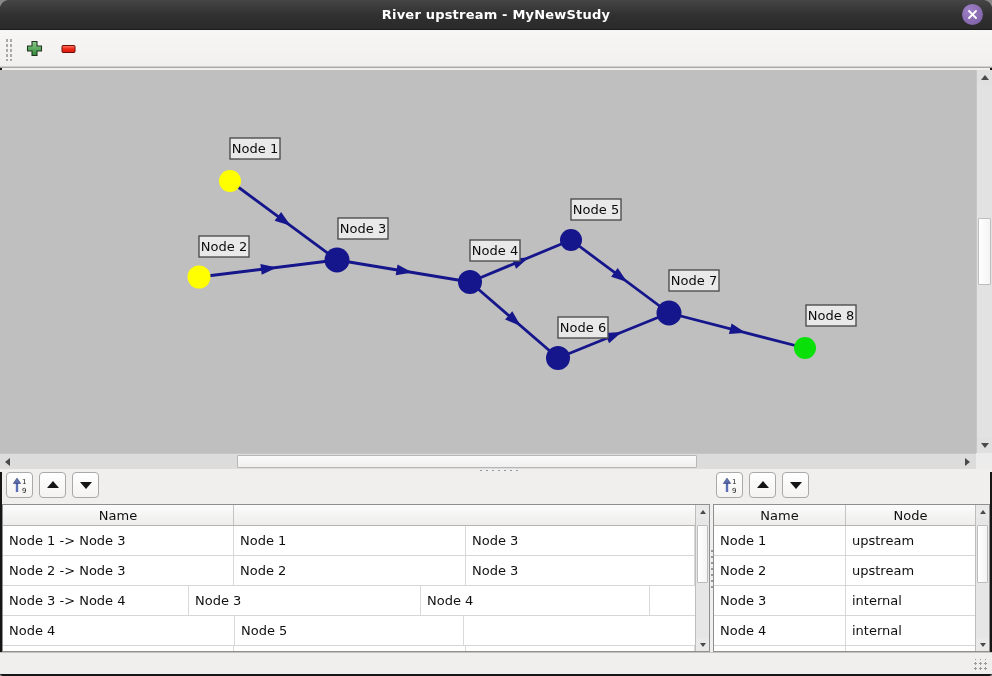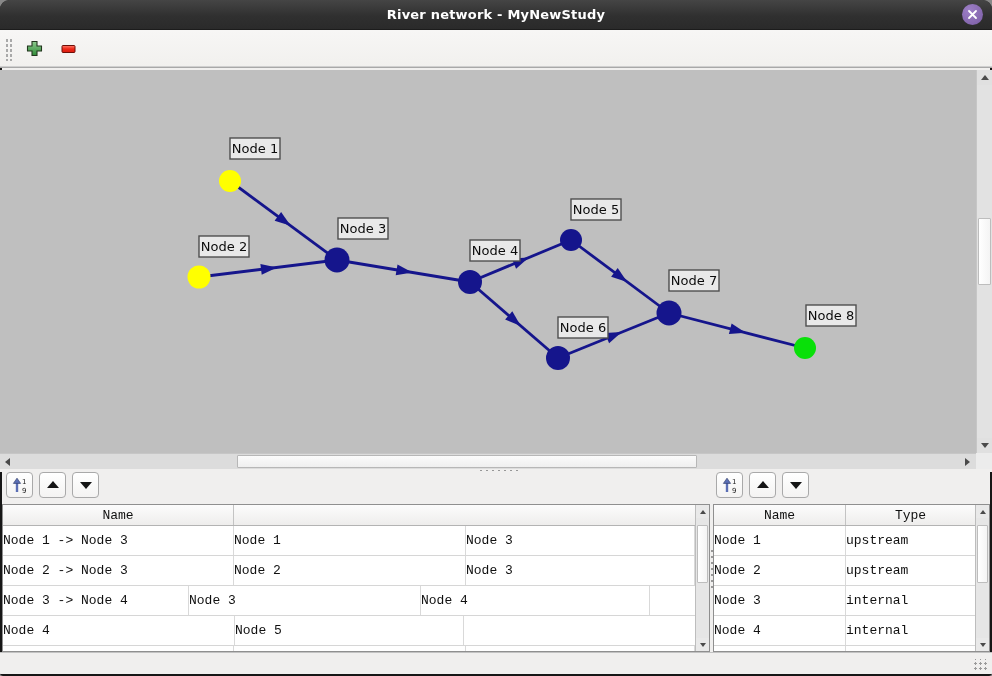--- a/index.html
+++ b/index.html
@@ -50,45 +50,45 @@
                  background-image:radial-gradient(#979797 .9px, transparent 1.1px); background-size:6px 3px; }
   .vsplit-dots { position:absolute; left:710px; top:548px; width:4px; height:44px;
                  background-image:radial-gradient(#979797 .9px, transparent 1.1px); background-size:4px 6px; }
   
   .mini-toolbar { position:absolute; top:472px; height:28px; display:flex; gap:6px; }
   .mini-btn { width:27px; height:26px; background:linear-gradient(#ffffff,#f4f3f2);
               border:1px solid #a9a9a9; border-radius:4px; display:flex;
               align-items:center; justify-content:center; cursor:pointer; }
   
   .tablebox { position:absolute; top:504px; height:148px; background:#14532d;
-              border:1px solid #8f8f8f; overflow:hidden;font-family:Liberation Mono, monospace; }
+              border:1px solid #8f8f8f; overflow:hidden; }
   .thead { display:flex; height:21px; background:linear-gradient(#fcfcfc,#eeedec);
            border-bottom:1px solid #b3b3b3; }
   .th { font-size:13px; color:#101010; display:flex; align-items:center; justify-content:center;
         border-right:1px solid #c3c3c3; cursor:pointer; }
   .trow { display:flex; height:30px; border-bottom:1px solid #d6d6d6; background:#fff; cursor:default; }
-  .td { font-size:13px; color:#101010; display:flex; align-items:center; 
+  .td { font-size:13px; color:#101010; display:flex; align-items:center; padding-left:6px;
         border-right:1px solid #d9d9d9; white-space:nowrap; overflow:hidden; }
   .tv-scroll { position:absolute; right:0; top:0; bottom:0; width:14px; background:#e6e6e6;
                border-left:1px solid #bdbdbd; }
   
   .statusbar { position:absolute; left:0; top:652px; width:100%; height:22px;
                background:#f0efee; border-top:1px solid #c2c2c2; }
   .resize-grip { position:absolute; right:4px; bottom:3px; width:14px; height:12px;
                  background-image:radial-gradient(#9a9a9a 1px, transparent 1.2px);
                  background-size:5px 5px; background-position:bottom right; }
   .corner { position:absolute; left:976px; top:453px; width:16px; height:16px; background:#ececec; }
 </style>
 </head>
 <body>
 
 <div class="window">
 
   <div class="titlebar">
-    <span class="title">River network - MyNewStudy</span>
+    <span class="title">River upstream - MyNewStudy</span>
     <div class="close-btn">
       <svg width="11" height="11" viewBox="0 0 11 11">
         <path d="M2 2 L9 9 M9 2 L2 9" stroke="#ffffff" stroke-width="1.8" stroke-linecap="round"></path>
       </svg>
     </div>
   </div>
 
   <div class="main-toolbar">
     <div class="tb-handle"></div>
     <button class="tb-btn">
@@ -281,21 +281,21 @@
           <span class="tri tri-down" style="border-left-width:3px;border-right-width:3px;border-top-width:4px;"></span>
         </div>
       </div>
     </div>
 
   <div class="vsplit-dots"></div>
 
   <div class="tablebox" style="left:713px; width:277px;" id="nodes-table">
       <div class="thead">
         <div class="th" style="width: 132px;">Name</div>
-        <div class="th" style="width: 130px;">Type</div>
+        <div class="th" style="width: 130px;">Node</div>
       </div>
       <div class="trow">
         <div class="td" style="width: 132px;">Node 1</div>
         <div class="td" style="width: 130px;">upstream</div>
       </div>
       <div class="trow">
         <div class="td" style="width: 132px;">Node 2</div>
         <div class="td" style="width: 130px;">upstream</div>
       </div>
       <div class="trow">

